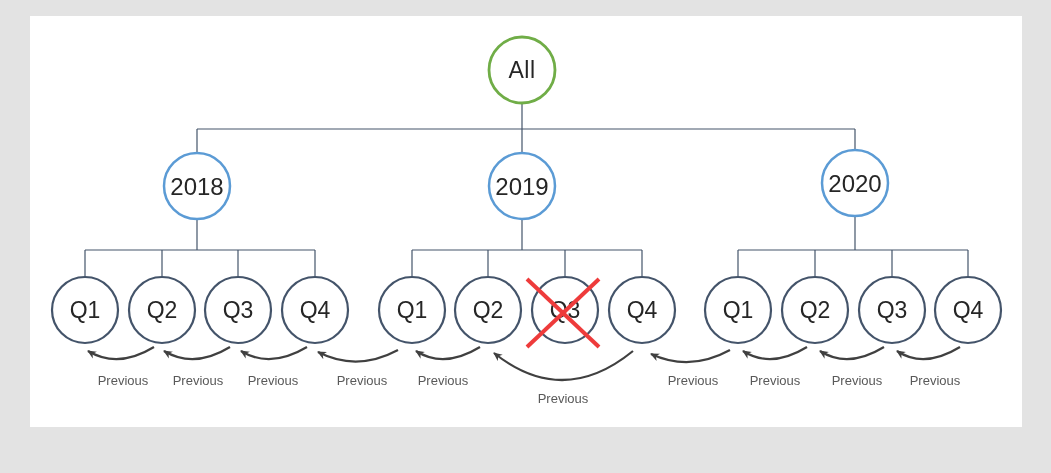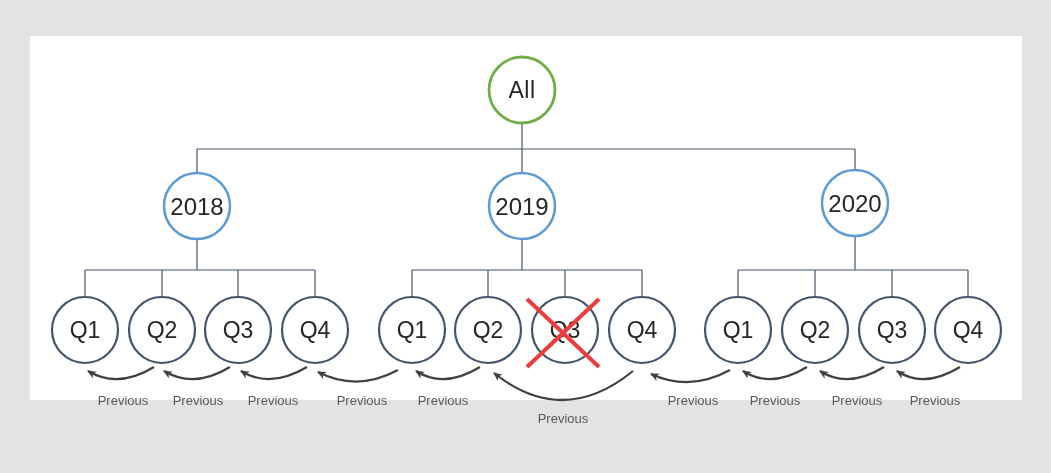--- a/index.html
+++ b/index.html
@@ -3,22 +3,22 @@
 <meta charset="utf-8">
 <style>
   html,body{margin:0;padding:0;}
   body{
     width:1051px;height:473px;
     background:var(--page_bg,#e3e3e3);
     font-family:"Liberation Sans", sans-serif;
     position:relative;overflow:hidden;
   }
   .panel{
-    position:absolute;left:30px;top:36px;
-    width:992px;height:364px;
+    position:absolute;left:30px;top:16px;
+    width:992px;height:411px;
     background:var(--panel_bg,#ffffff);
   }
   svg{display:block;}
   .connector{stroke:var(--connector,#44546A);stroke-width:1.2;fill:none;}
   .node-circle{fill:var(--panel_bg,#ffffff);}
   .root-circle{stroke:var(--root_green,#70AD47);stroke-width:2.8;}
   .year-circle{stroke:var(--year_blue,#5B9BD5);stroke-width:2.5;}
   .quarter-circle{stroke:var(--quarter_slate,#44546A);stroke-width:2.2;}
   .node-text{
     fill:var(--node_text,#262626);

